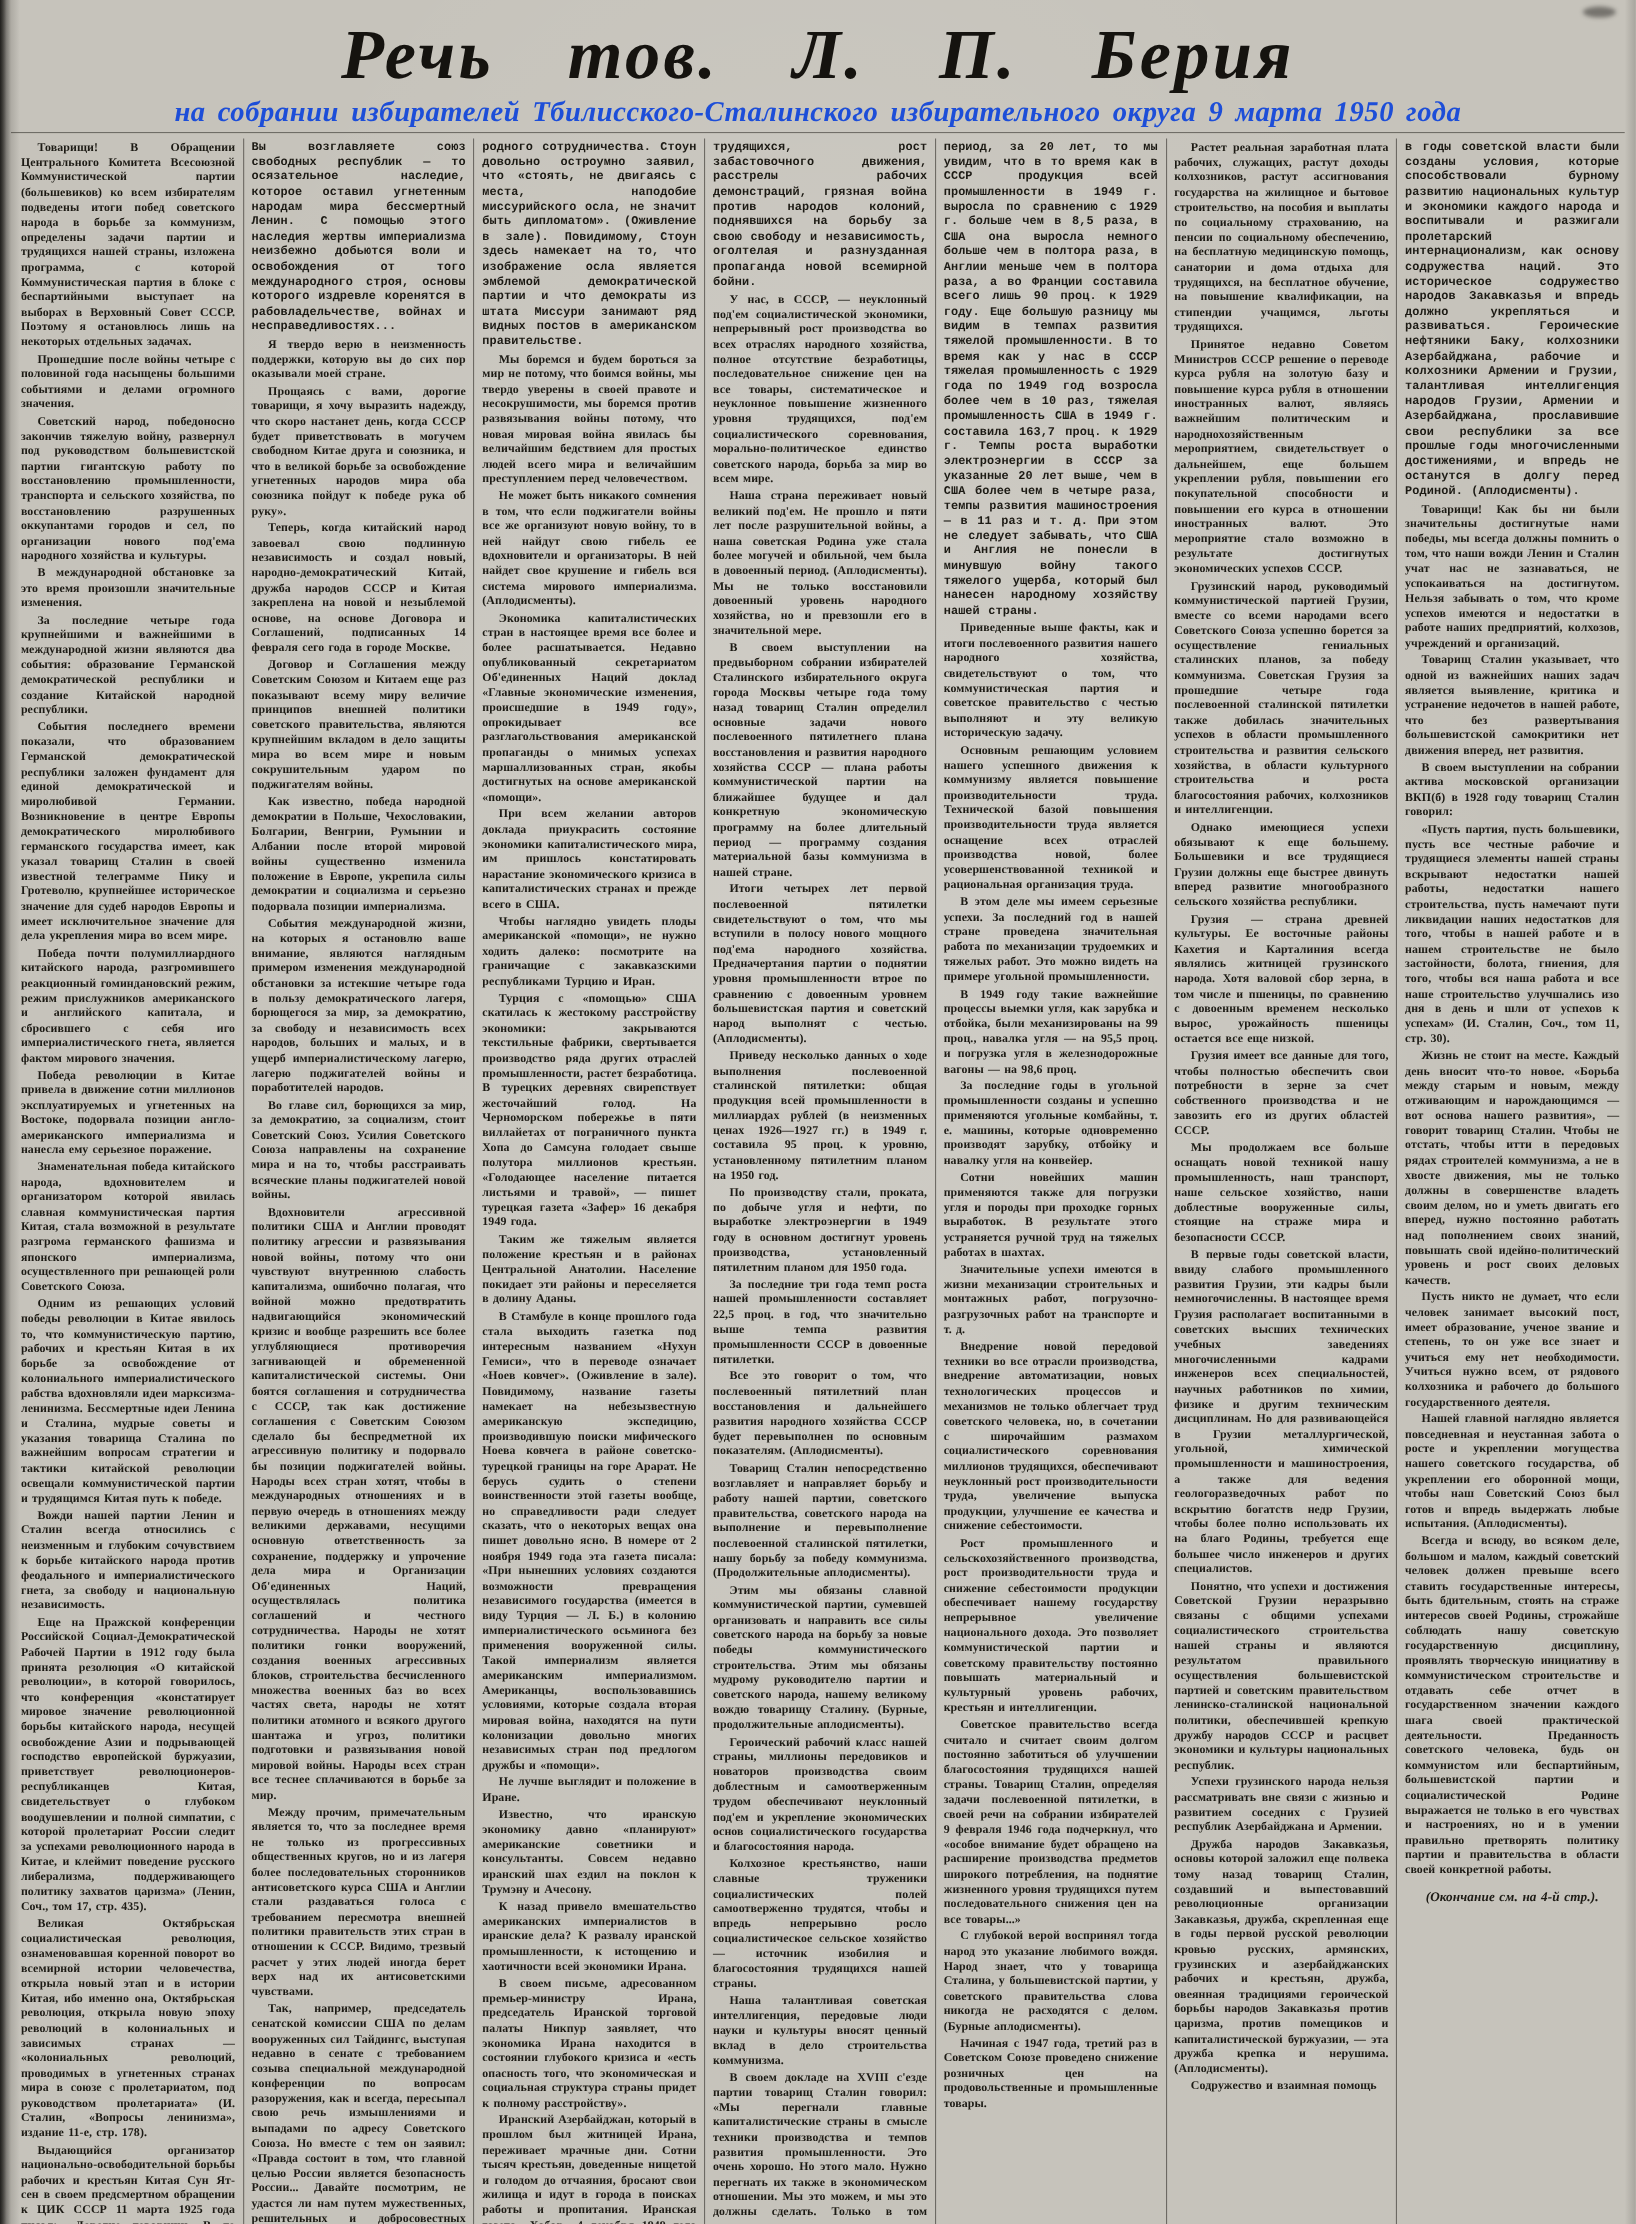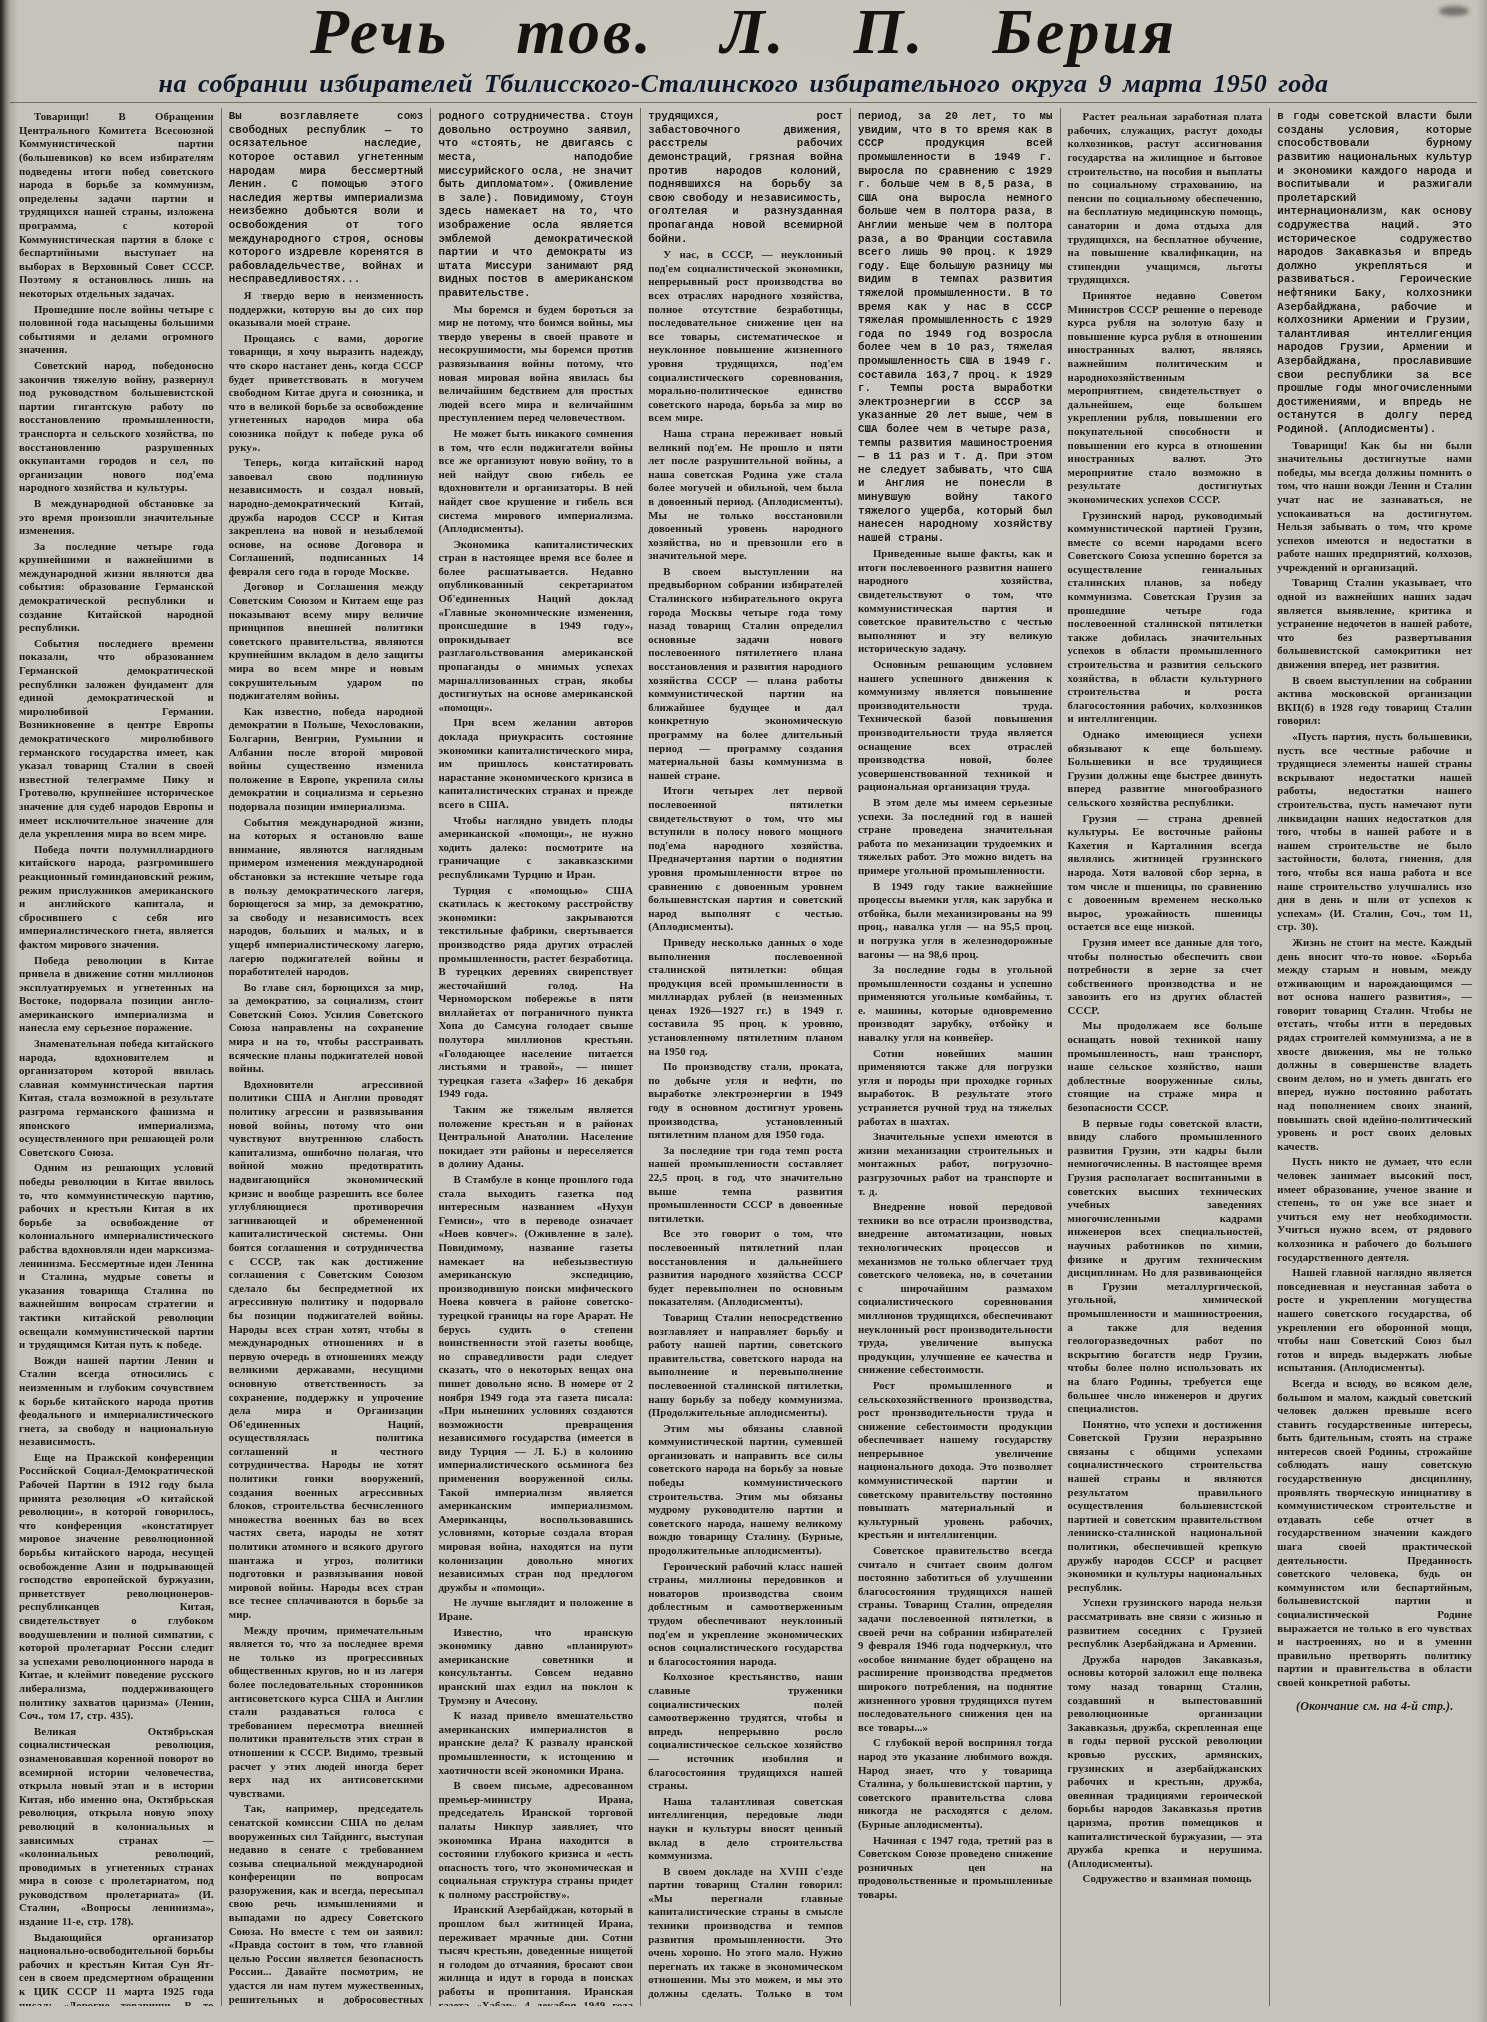--- a/index.html
+++ b/index.html
@@ -8,41 +8,41 @@
     background:#c6c3bb;
     background-image:
       radial-gradient(ellipse at 50% 40%, rgba(255,255,255,.18), rgba(0,0,0,0) 60%),
       linear-gradient(90deg, rgba(30,28,24,.55) 0px, rgba(30,28,24,.22) 6px, rgba(30,28,24,0) 18px),
       linear-gradient(270deg, rgba(30,28,24,.18) 0px, rgba(30,28,24,0) 10px);
     overflow:hidden;
     font-family:"Liberation Serif","DejaVu Serif",serif;
     color:#1c1a14;
     -webkit-font-smoothing:antialiased;
   }
-  .masthead{padding-top:0;}
+  .masthead{padding-top:18px;}
   .headline{
     text-align:center;
     font-size:64px;
     font-weight:700;
     font-style:italic;
     letter-spacing:3px;
     word-spacing:48px;
     color:#15130f;
     line-height:1.0;
     margin:0;
   }
   .subhead{
     text-align:center;
     font-size:26px;
     font-weight:700;
     font-style:italic;
     letter-spacing:.5px;
     word-spacing:4px;
     margin:6px 10px 0 10px;
-    color:#0f172a;
+    color:#1d4ed8;
     line-height:1.05;
   }
   .rule{
     height:1px;background:rgba(40,38,33,.55);
     margin:5px 10px 3px 10px;
   }
   .cols{
     display:flex;
     align-items:flex-start;
     padding:2px 8px 0 12px;

